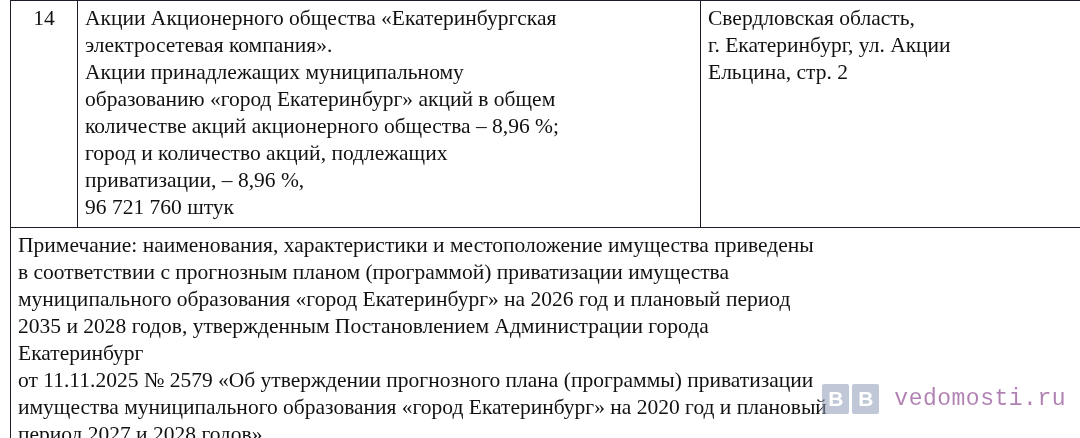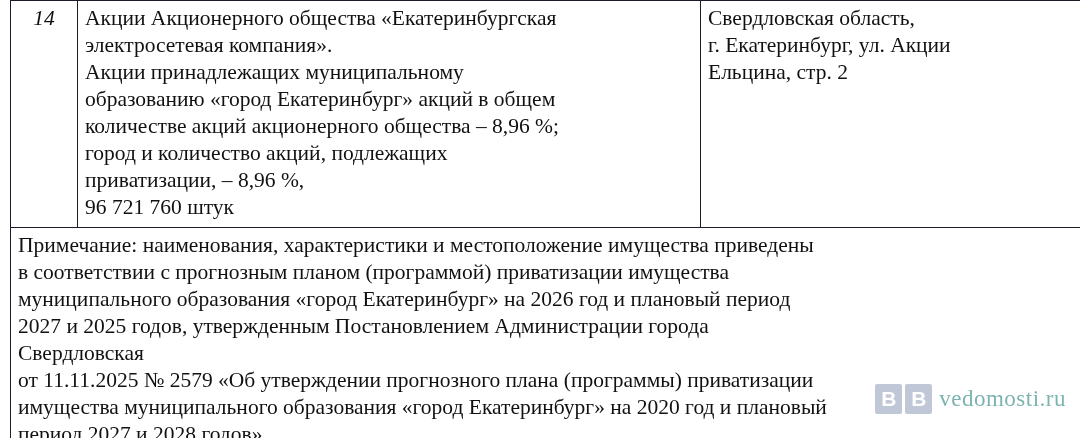--- a/index.html
+++ b/index.html
@@ -31,21 +31,20 @@
     vertical-align: top;
     padding: 4px 7px 6px 7px;
     font-size: 21.5px;
     line-height: 1.255;
     font-family: "Liberation Serif", serif;
   }
   td.col-num {
     width: 52px;
     text-align: center;
     padding-top: 5px;
-    font-style: italic;
   }
   td.col-desc {
     width: 608px;
   }
   td.col-loc {
     width: 372px;
   }
   .cell-line {
     display: block;
     white-space: pre-wrap;
@@ -79,24 +78,25 @@
     background: #8e9bb5;
     color: #ffffff;
     font-family: "Liberation Sans", sans-serif;
     font-weight: bold;
     font-size: 21px;
     line-height: 30px;
     text-align: center;
     border-radius: 2px;
   }
   .wm-text {
-    font-family: Liberation Serif, serif;
+    font-family: Liberation Mono, monospace;
     font-size: 23px;
-    color: #0f766e;
+    color: #701a75;
     letter-spacing: 0.5px;
+    margin-left: 8px;
   }
 </style>
 </head>
 <body>
 
 <div class="page">
 
   <table class="doc-table">
     <tbody>
       <tr>
@@ -117,22 +117,22 @@
           <span class="cell-line">Свердловская область,</span>
           <span class="cell-line">г. Екатеринбург, ул. Акции</span>
           <span class="cell-line">Ельцина, стр. 2</span>
         </td>
       </tr>
       <tr>
         <td class="note-cell" colspan="3">
           <span class="cell-line">Примечание: наименования, характеристики и местоположение имущества приведены</span>
           <span class="cell-line">в соответствии с прогнозным планом (программой) приватизации имущества</span>
           <span class="cell-line">муниципального образования «город Екатеринбург» на 2026 год и плановый период</span>
-          <span class="cell-line">2027 и 2025 годов, утвержденным Постановлением Администрации города</span>
-          <span class="cell-line">Свердловская</span>
+          <span class="cell-line">2035 и 2028 годов, утвержденным Постановлением Администрации города</span>
+          <span class="cell-line">Екатеринбург</span>
           <span class="cell-line">от 11.11.2025 № 2579 «Об утверждении прогнозного плана (программы) приватизации</span>
           <span class="cell-line">имущества муниципального образования «город Екатеринбург» на 2020 год и плановый</span>
           <span class="cell-line">период 2027 и 2028 годов».</span>
         </td>
       </tr>
     </tbody>
   </table>
 
   <div class="watermark">
     <div class="wm-badge">

